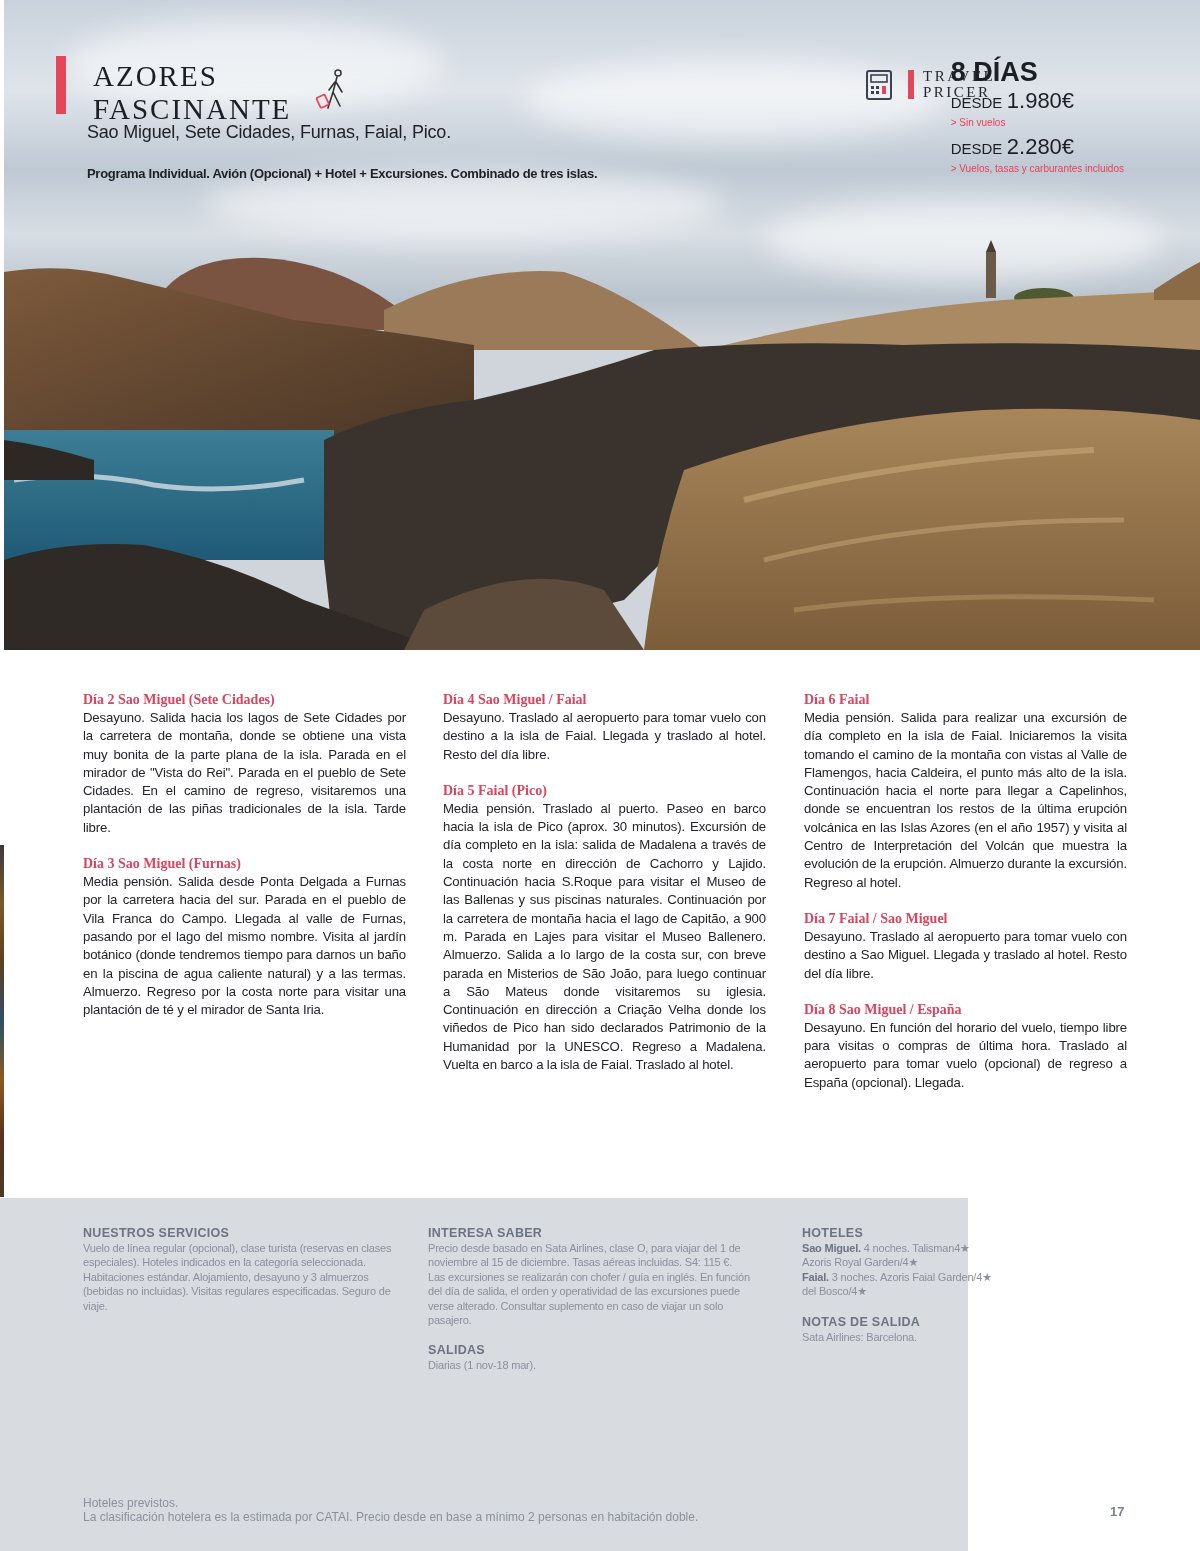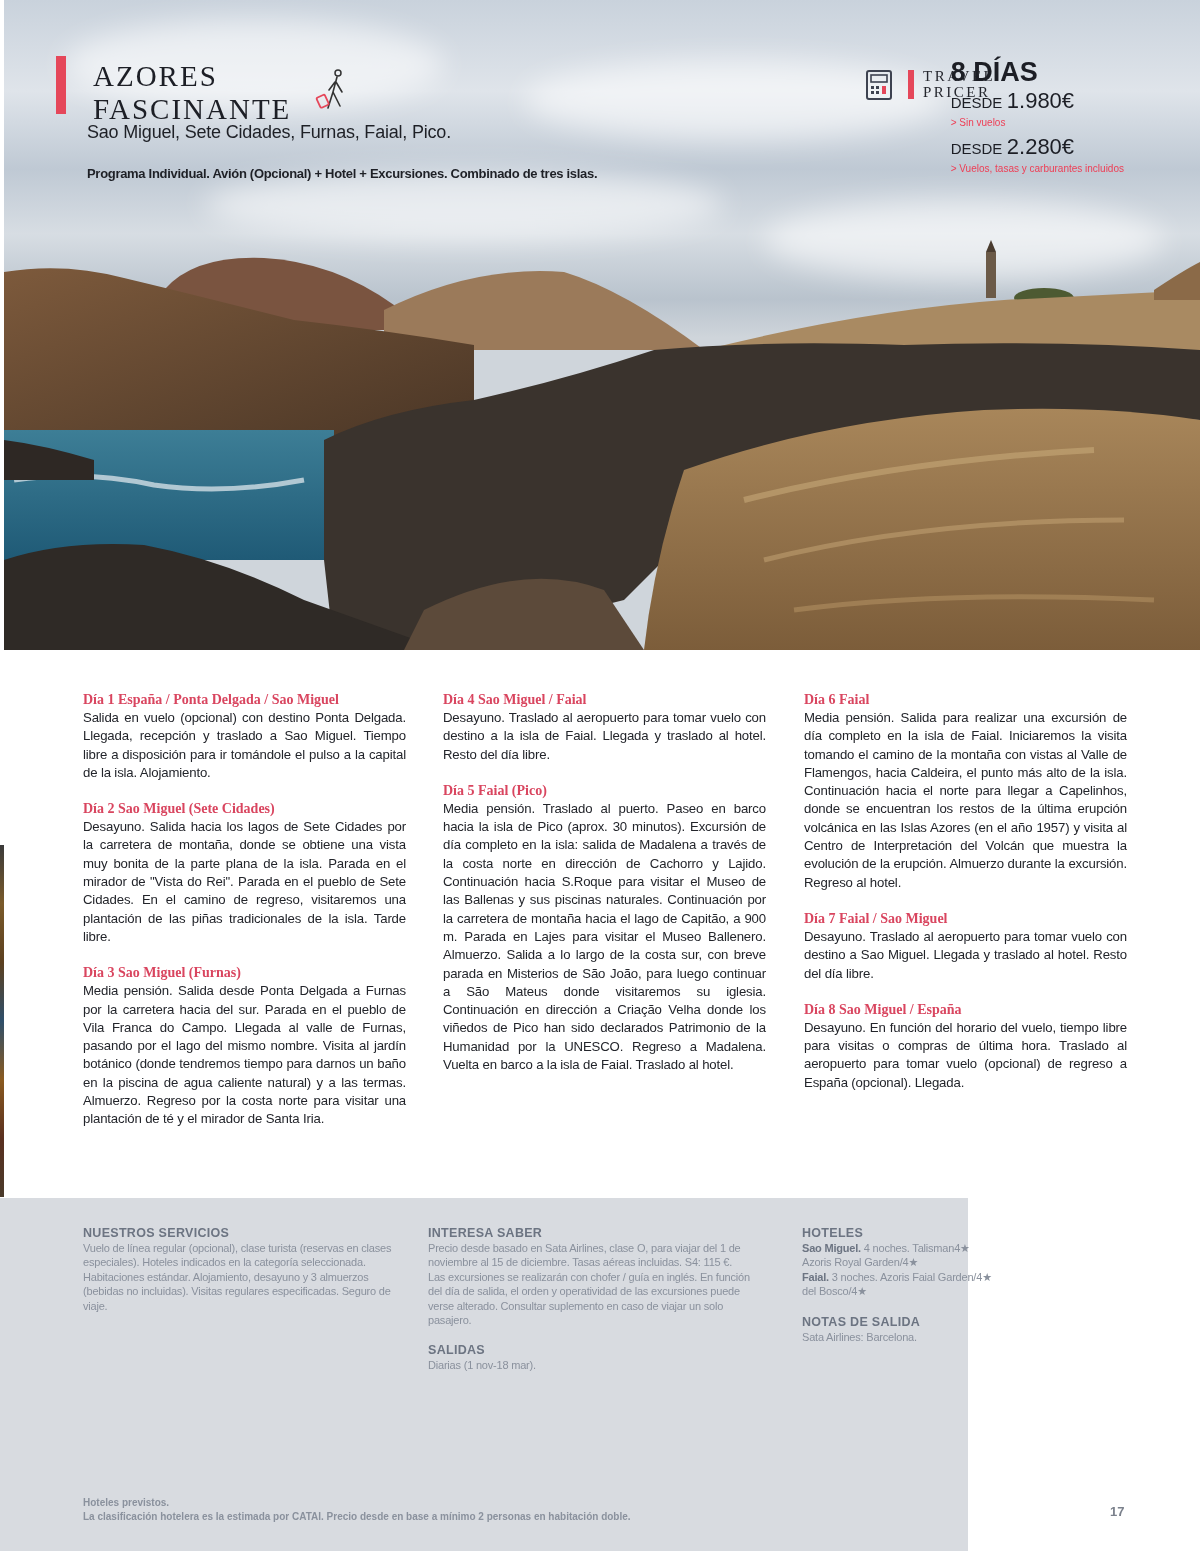--- a/index.html
+++ b/index.html
@@ -47,21 +47,21 @@
                  background: linear-gradient(180deg, #3a3a3a, #7a5a2a, #5c4020, #2f4f6a, #8a5a20, #5a3020, #4a3a2a); }
 
   
   .info-band { position: absolute; left: 0; top: 1198px; width: 968px; height: 353px; background: #d8dbe0; }
   .info-col { position: absolute; top: 28px; width: 326px; }
   .info-col.c1 { left: 83px; } .info-col.c2 { left: 428px; } .info-col.c3 { left: 802px; }
   .info-col h4 { font-size: 12.5px; font-weight: bold; color: #6c7482; letter-spacing: 0.3px; line-height: 15px; }
   .info-col p { font-size: 11px; line-height: 14.4px; color: #8a919d; letter-spacing: -0.2px; }
   .info-col .gap { height: 16px; }
   .info-col b { color: #6c7482; }
-  .footnote { position: absolute; left: 83px; top: 298px; font-size: 10px; line-height: 14px; color: #8a919d; font-weight: bold; }
+  .footnote { position: absolute; left: 83px; top: 298px; font-size: 12px; line-height: 14px; color: #8a919d; }
   .page-num { position: absolute; left: 1110px; top: 306px; font-size: 13px; font-weight: bold; color: #7b818c; }
 </style>
 </head>
 <body>
 
 <div class="hero">
   <div class="cloud" style="left:60px;top:20px;width:380px;height:90px;"></div>
   <div class="cloud" style="left:520px;top:60px;width:420px;height:80px;"></div>
   <div class="cloud" style="left:200px;top:170px;width:520px;height:70px;"></div>
   <div class="cloud" style="left:760px;top:200px;width:400px;height:80px;"></div>
@@ -153,24 +153,20 @@
       <span class="amt">2.280€</span>
     </div>
     <div class="price-note">&gt; Vuelos, tasas y carburantes incluidos</div>
   </div>
 </div>
 
 <div class="left-sliver"></div>
 
 <div class="col col1">
   <div class="day">
-    <h3>Día 1 España / Ponta Delgada / Sao Miguel</h3>
-    <p>Salida en vuelo (opcional) con destino Ponta Delgada. Llegada, recepción y traslado a Sao Miguel. Tiempo libre a disposición para ir tomándole el pulso a la capital de la isla. Alojamiento.</p>
-  </div>
-  <div class="day">
     <h3>Día 2 Sao Miguel (Sete Cidades)</h3>
     <p>Desayuno. Salida hacia los lagos de Sete Cidades por la carretera de montaña, donde se obtiene una vista muy bonita de la parte plana de la isla. Parada en el mirador de "Vista do Rei". Parada en el pueblo de Sete Cidades. En el camino de regreso, visitaremos una plantación de las piñas tradicionales de la isla. Tarde libre.</p>
   </div>
   <div class="day">
     <h3>Día 3 Sao Miguel (Furnas)</h3>
     <p>Media pensión. Salida desde Ponta Delgada a Furnas por la carretera hacia del sur. Parada en el pueblo de Vila Franca do Campo. Llegada al valle de Furnas, pasando por el lago del mismo nombre. Visita al jardín botánico (donde tendremos tiempo para darnos un baño en la piscina de agua caliente natural) y a las termas. Almuerzo. Regreso por la costa norte para visitar una plantación de té y el mirador de Santa Iria.</p>
   </div>
 </div>
 
 <div class="col col2">

